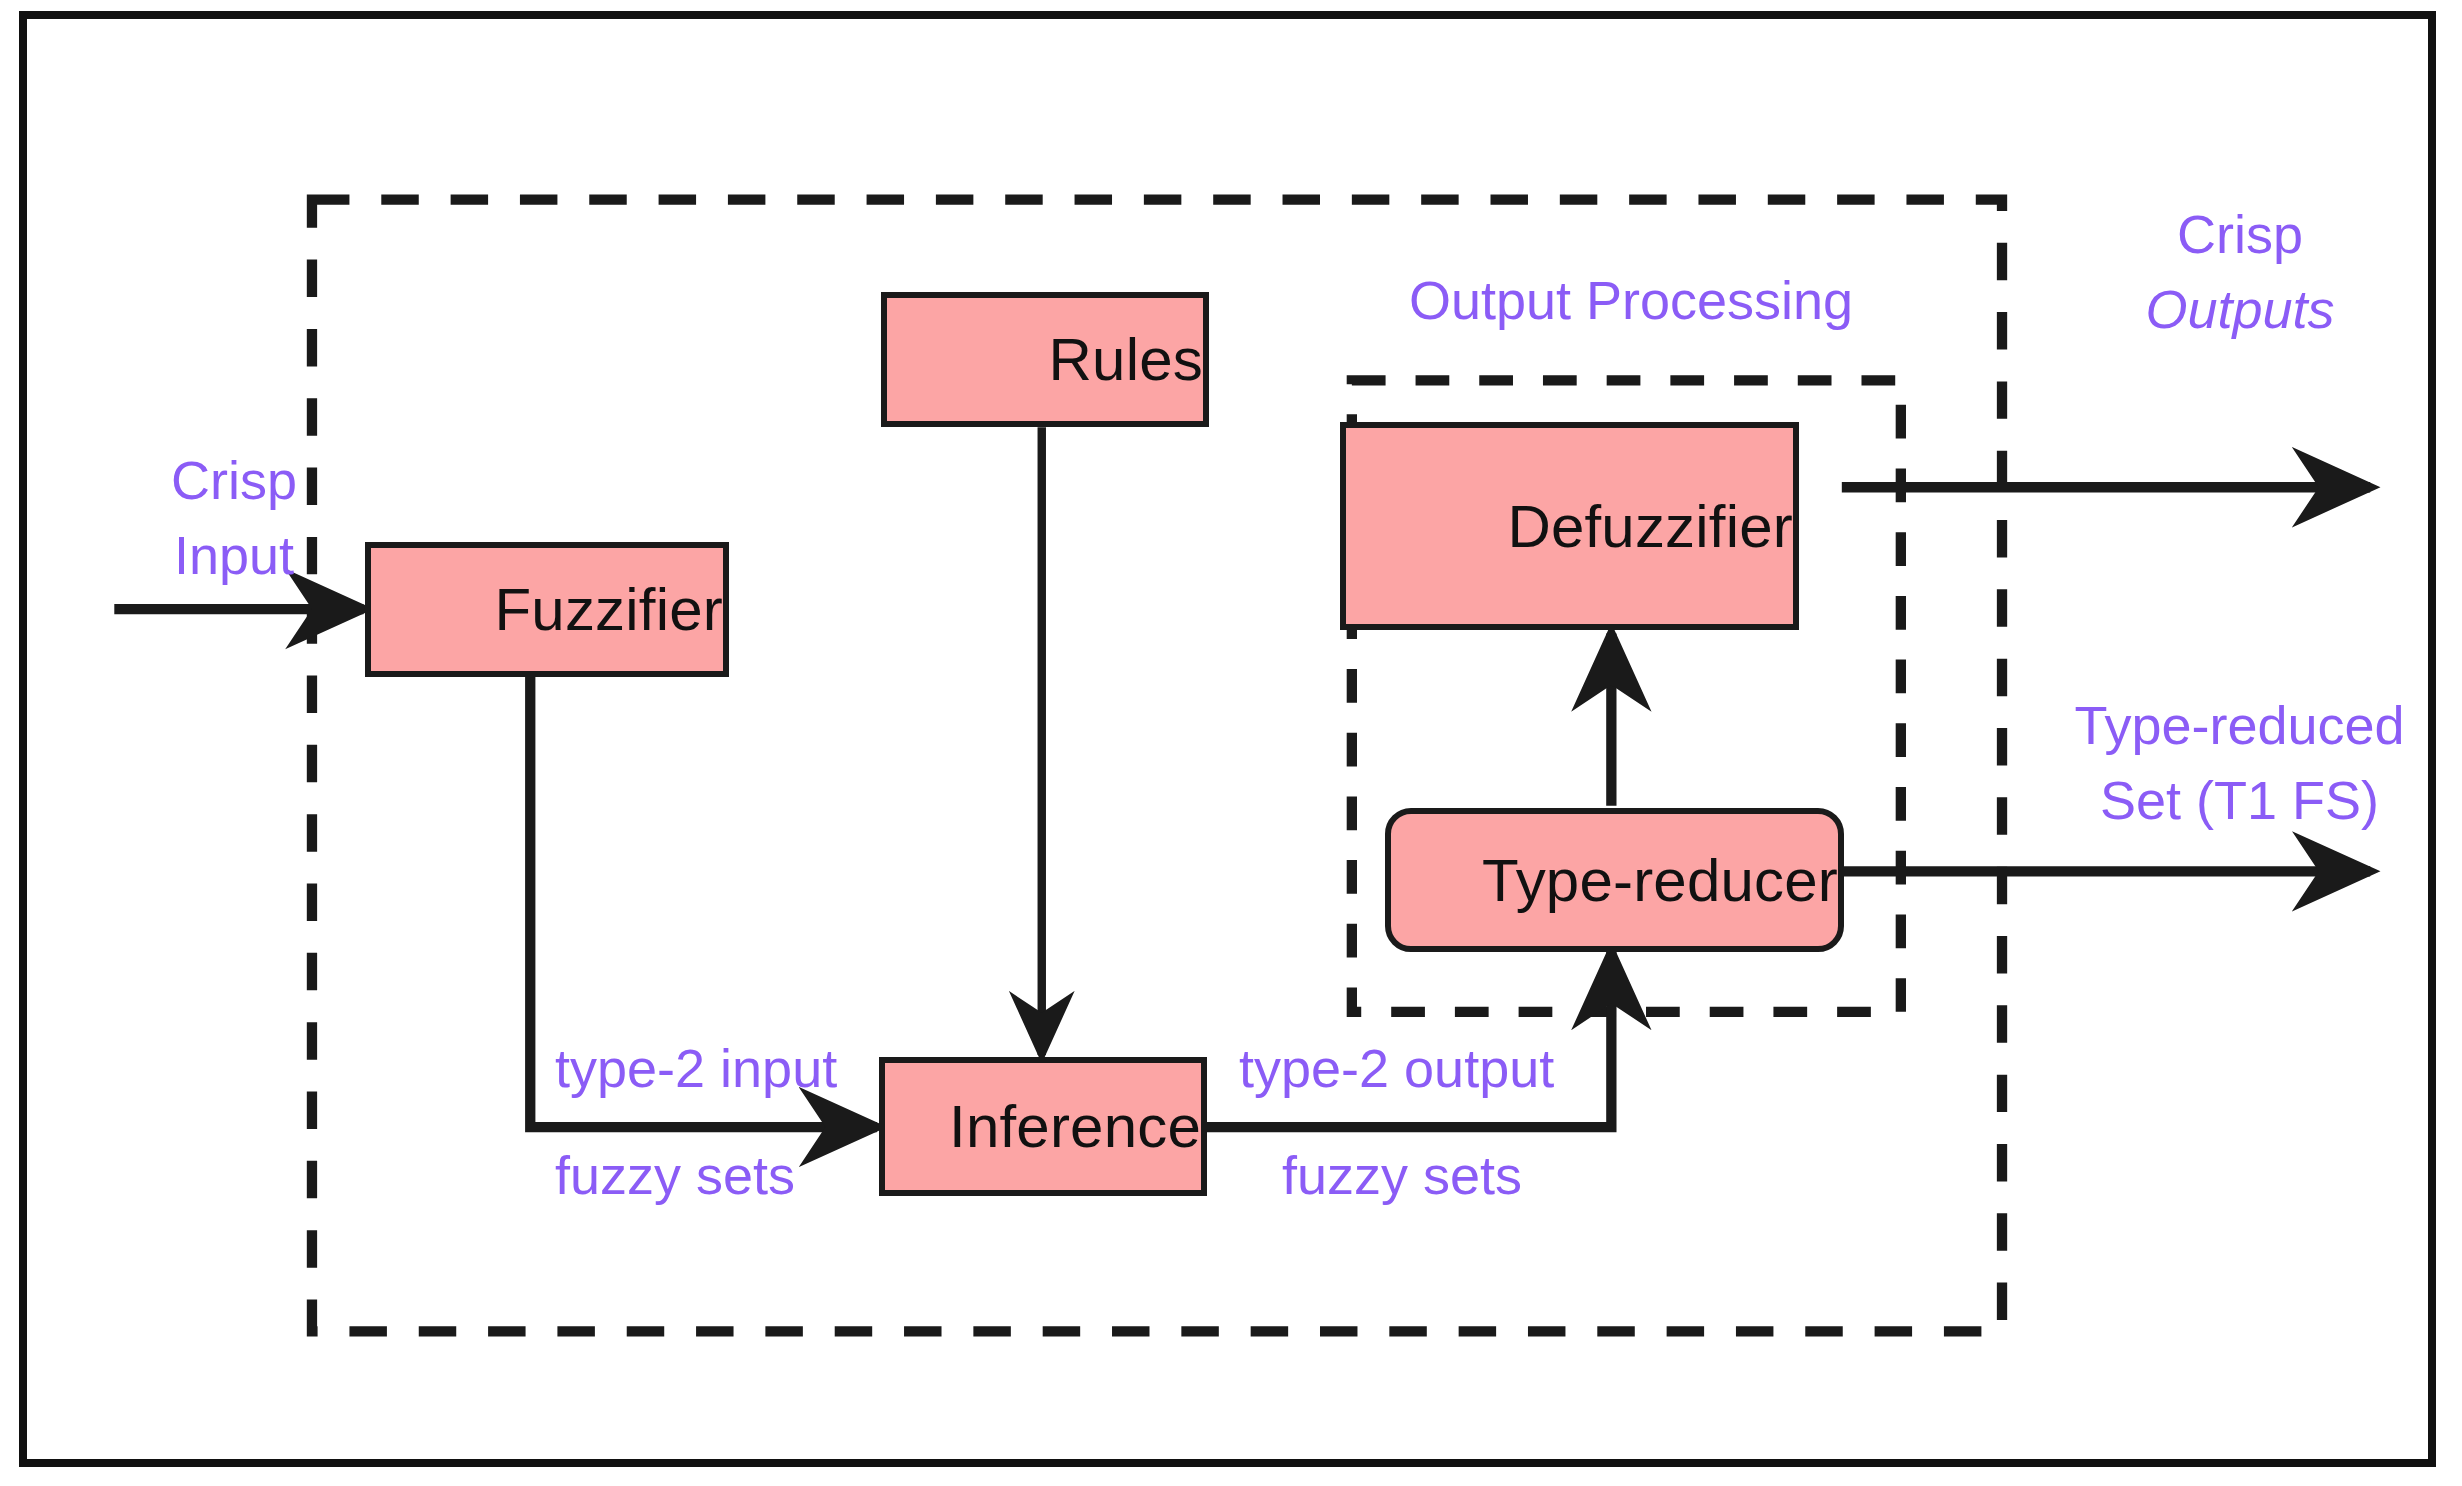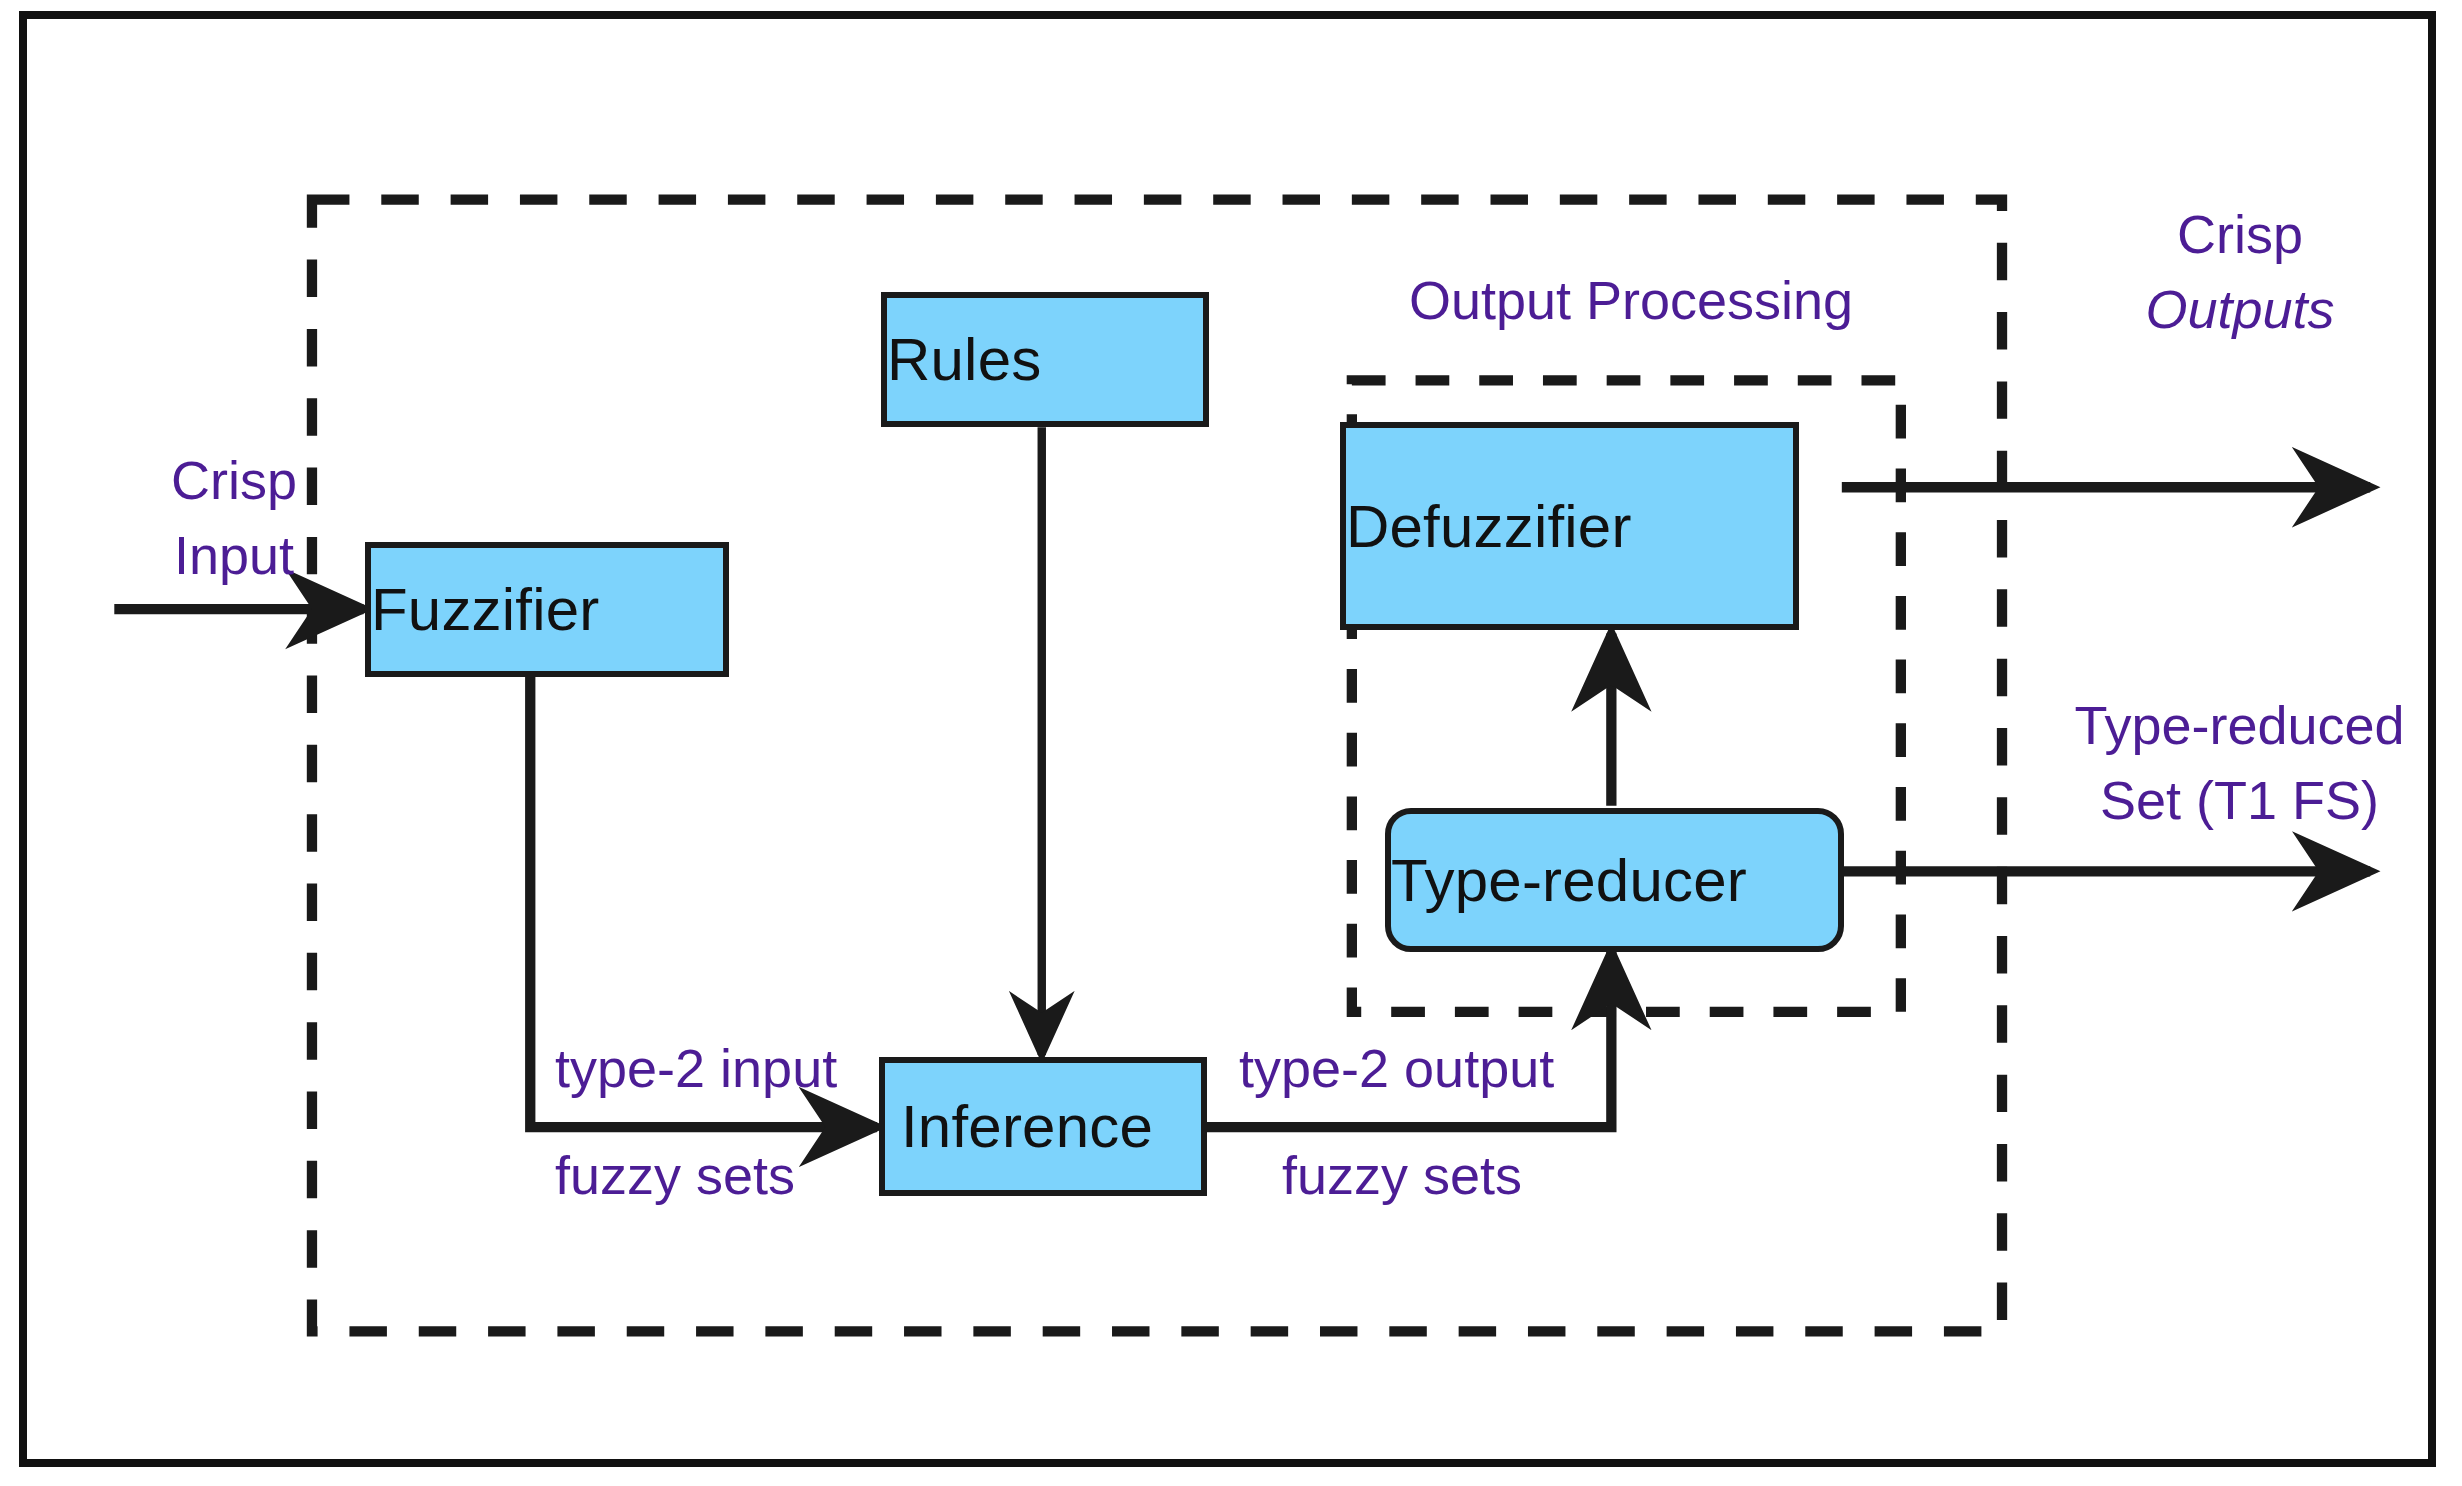--- a/index.html
+++ b/index.html
@@ -29,33 +29,33 @@
     position: absolute;
     left: 0;
     top: 0;
     width: 2462px;
     height: 1486px;
     pointer-events: none;
   }
   .node {
     position: absolute;
     border: 6.6px solid #1a1a1a;
-    background: #7dd3fc;
+    background: #fca5a5;
     box-sizing: border-box;
     display: flex;
     align-items: center;
-    justify-content: flex-start;
+    justify-content: flex-end;
     color: #111111;
     font-weight: 400;
     letter-spacing: 0.2px;
   }
   .node span { display:block; }
   .lbl {
     position: absolute;
-    color: #4c1d95;
+    color: #8b5cf6;
     line-height: 1.12;
     white-space: pre;
   }
   .lbl.c { text-align: center; }
   .lbl.l { text-align: left; }
 </style>
 </head>
 <body>
 
 <div id="stage">

